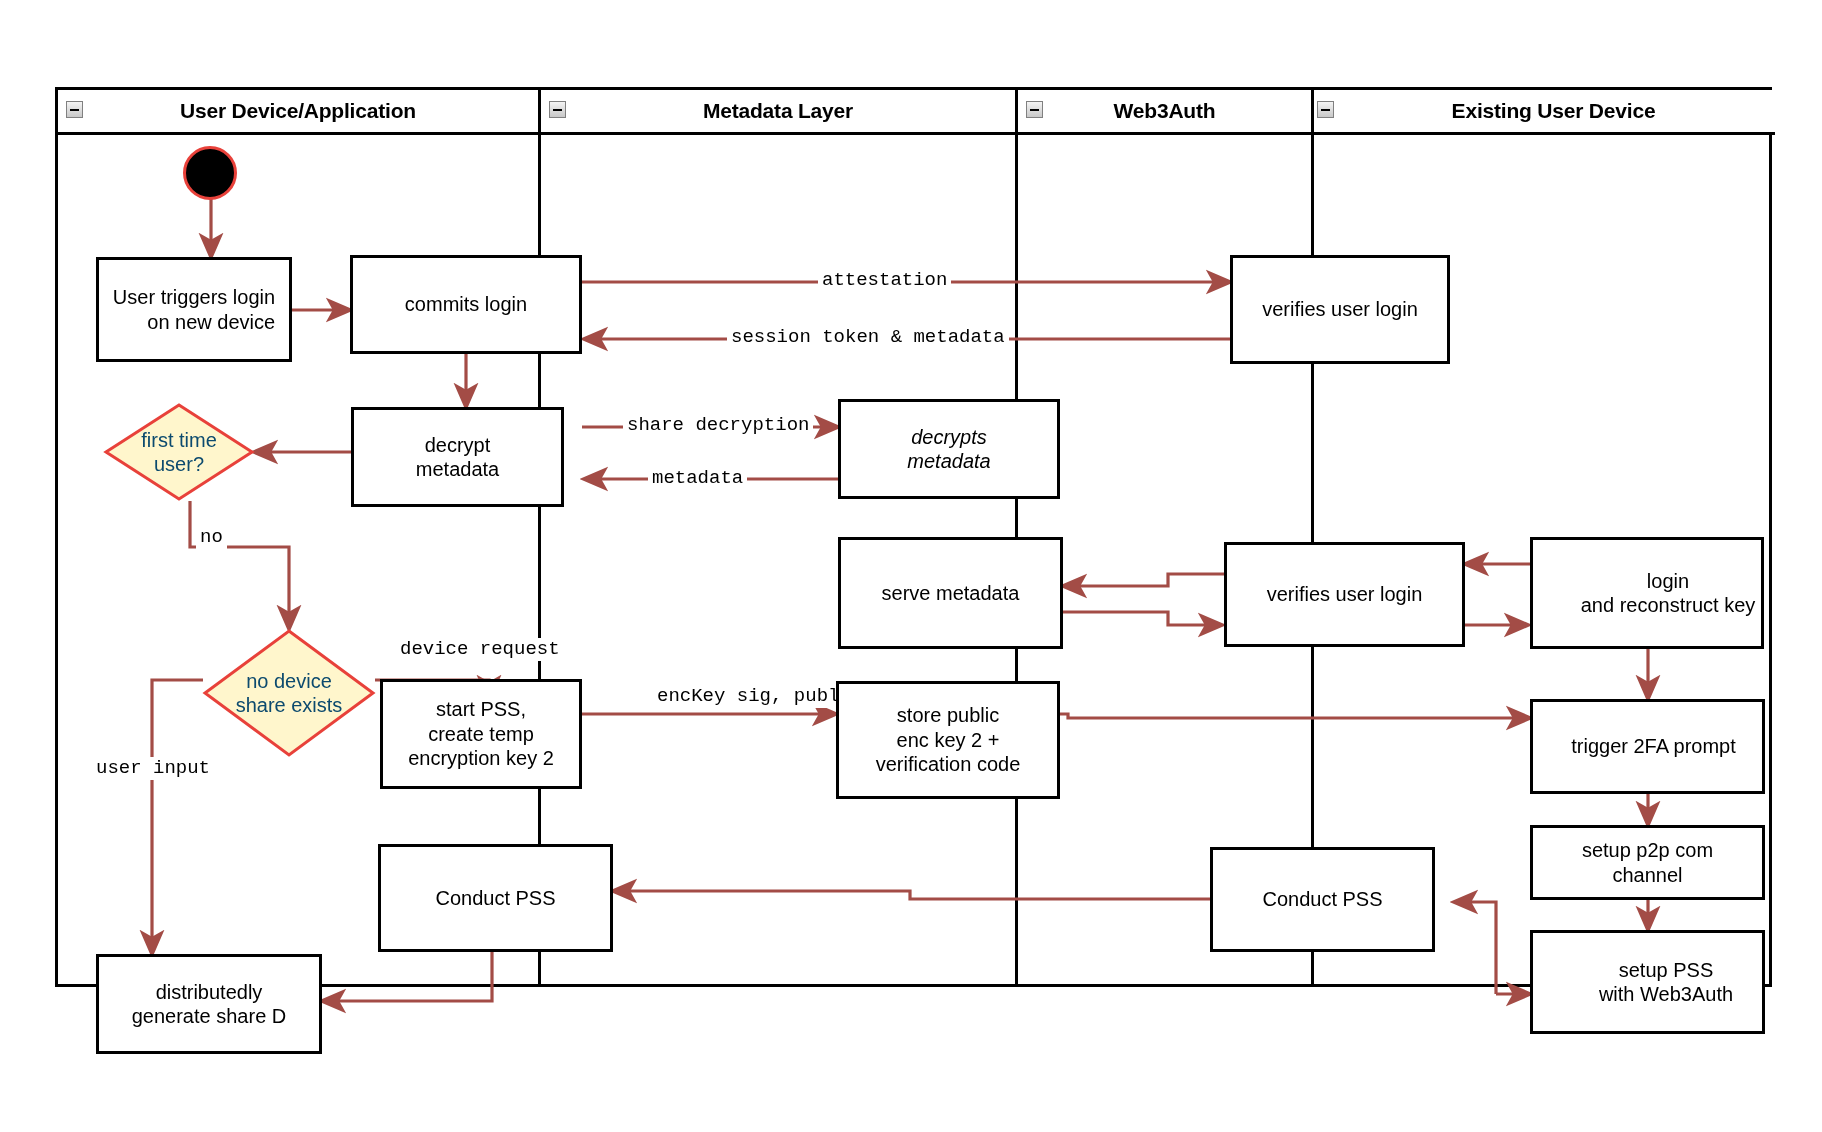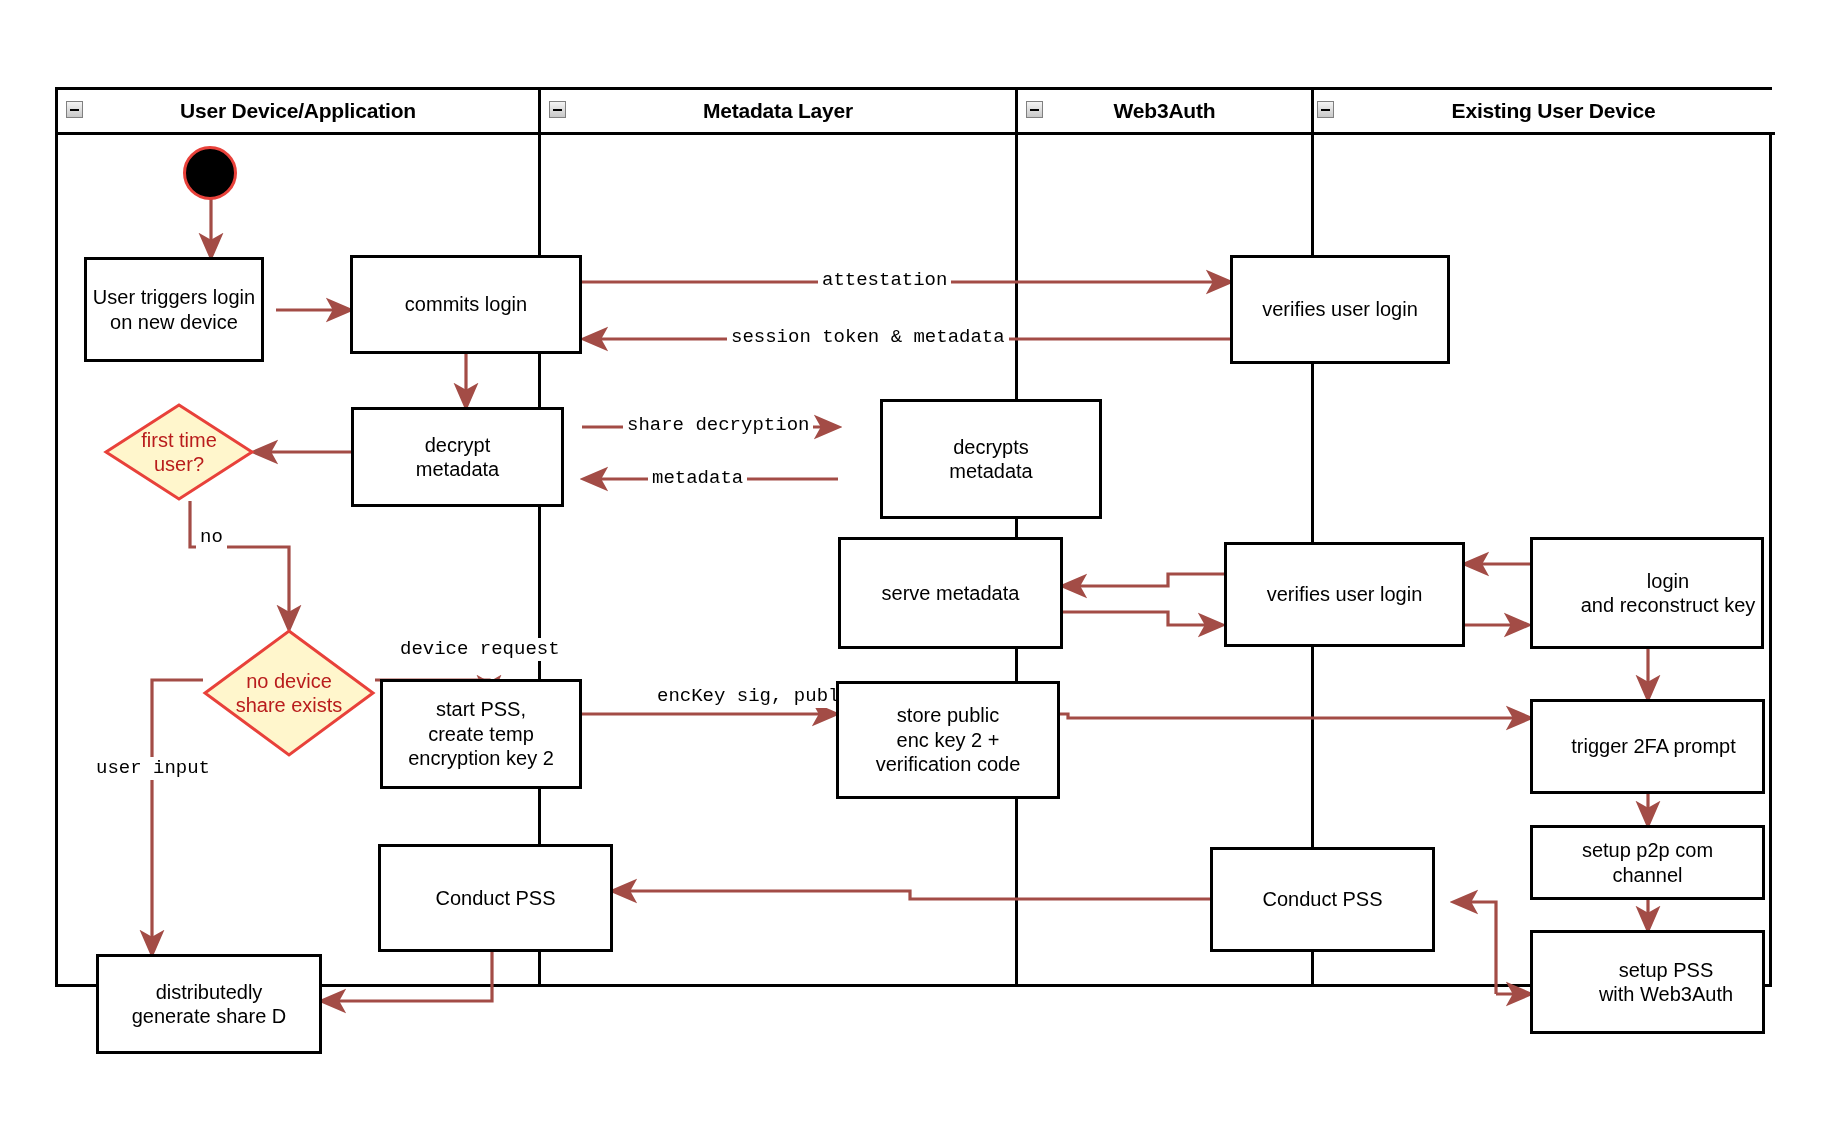--- a/index.html
+++ b/index.html
@@ -107,21 +107,21 @@
   .diamond-label {
     position: absolute;
     left: 0; top: 0;
     width: 100%; height: 100%;
     display: flex;
     align-items: center;
     justify-content: center;
     text-align: center;
     font-size: 20px;
     line-height: 1.22;
-    color: #b91c1c;
+    color: #0c4a6e;
     white-space: pre-line;
   }
 
   
   #edges {
     position: absolute;
     left: 0; top: 0;
     width: 1822px;
     height: 1132px;
     z-index: 2;
@@ -240,31 +240,31 @@
       <path d="M1496,965 L1530,965" marker-end="url(#ah)"></path>
 
       <path d="M1210,870 L910,870 L910,862 L613,862" marker-end="url(#ah)"></path>
 
       <path d="M492,923 L492,972 L322,972" marker-end="url(#ah)"></path>
     </g>
   </svg>
 
   <div class="start-node" style="left:183px;top:117px;width:54px;height:54px;"></div>
 
-  <div class="node" style="left:84px;top:228px;width:180px;height:105px;">User triggers login
+  <div class="node" style="left:96px;top:228px;width:196px;height:105px;text-align:right;">User triggers login
 on new device</div>
 
   <div class="node" style="left:350px;top:226px;width:232px;height:99px;text-align:center;">commits login</div>
 
   <div class="node" style="left:1230px;top:226px;width:220px;height:109px;">verifies user login</div>
 
   <div class="node" style="left:351px;top:378px;width:213px;height:100px;">decrypt
 metadata</div>
 
-  <div class="node" style="left:880px;top:370px;width:222px;height:120px;">decrypts
+  <div class="node" style="left:838px;top:370px;width:222px;height:100px;font-style:italic;">decrypts
 metadata</div>
 
   <div class="diamond-wrap" style="left:104px;top:374px;width:150px;height:98px;">
     <svg width="150" height="98" viewBox="0 0 150 98">
       <polygon points="75,2 148,49 75,96 2,49" fill="#fff6cc" stroke="#e8413a" stroke-width="3"></polygon>
     </svg>
     <div class="diamond-label">first time
 user?</div>
   </div>
 

